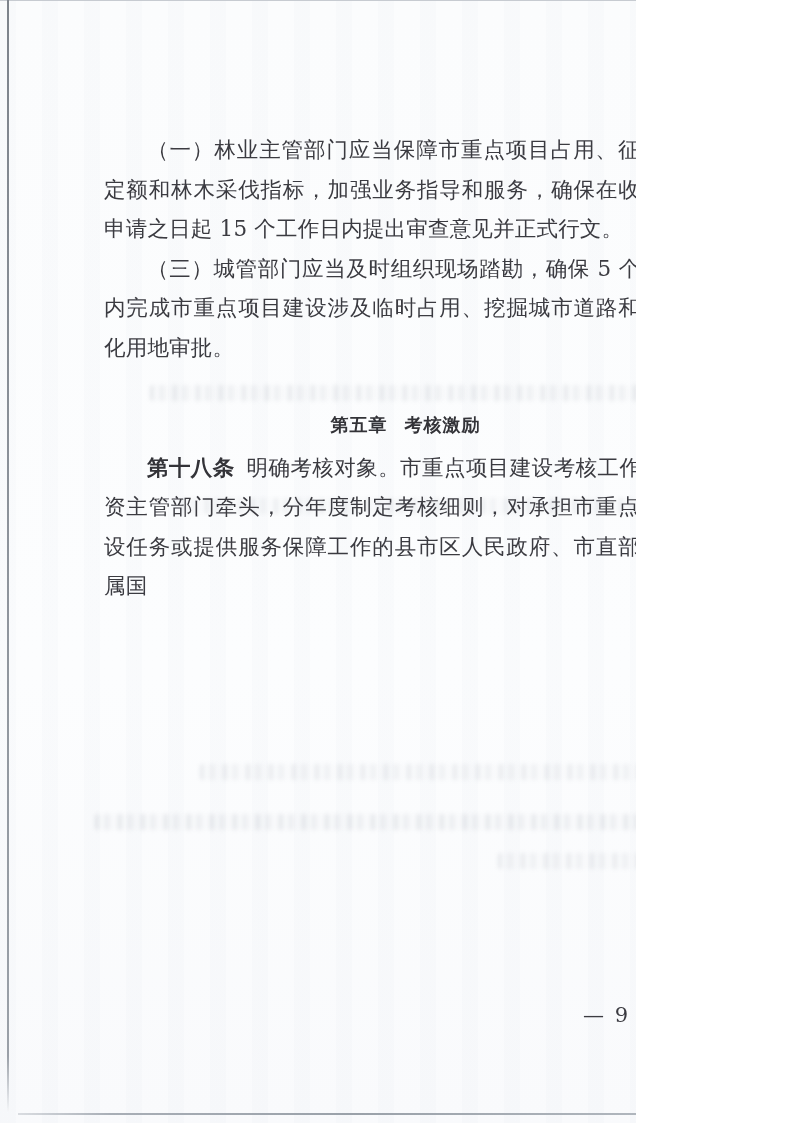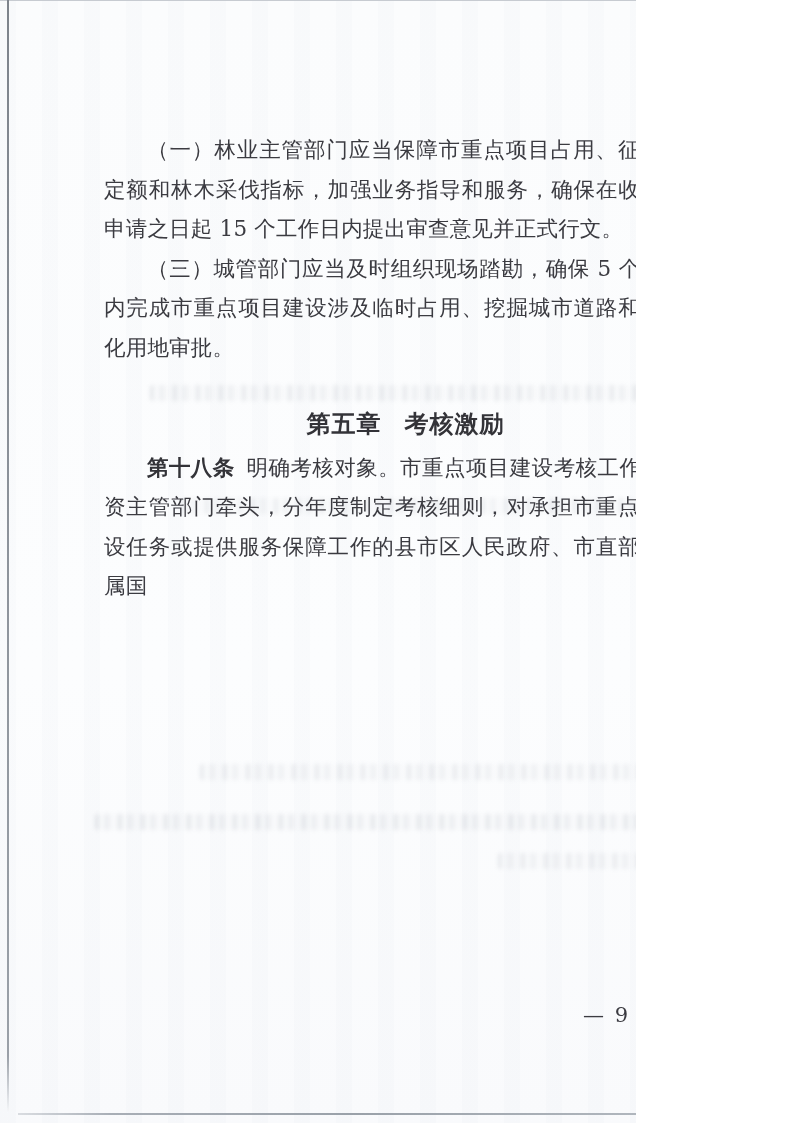--- a/index.html
+++ b/index.html
@@ -49,21 +49,21 @@
   }
   .par {
     margin: 0;
     text-indent: 2em;
   }
   .chapter {
     margin: 38px 0 3px 0;
     text-align: center;
     font-family: "DejaVu Sans", "Liberation Sans", sans-serif;
     font-weight: 700;
-    font-size: 24px;
+    font-size: 18px;
     color: #333338;
     letter-spacing: 1px;
   }
   .chapter .chapter-number { margin-right: 0.95em; }
   .article-label {
     font-family: "DejaVu Sans", "Liberation Sans", sans-serif;
     font-weight: 700;
     color: #333338;
     margin-right: 0.55em;
   }

